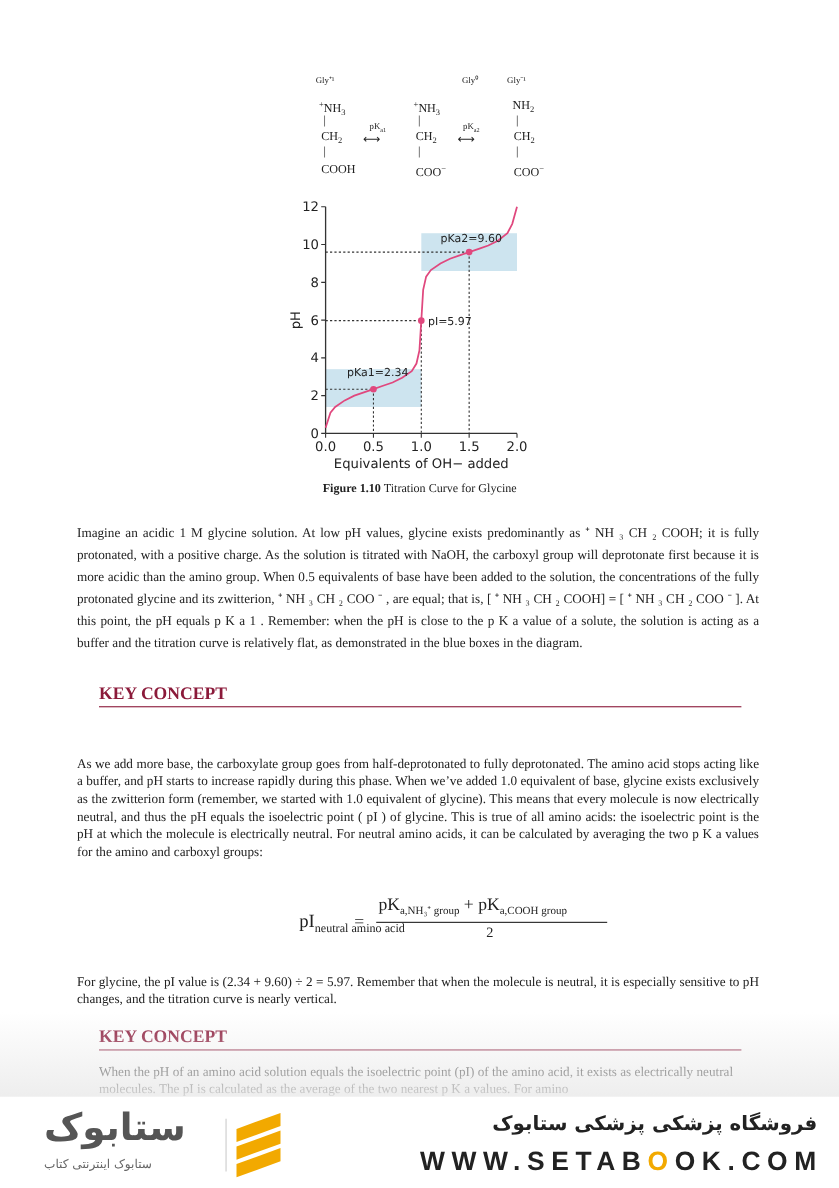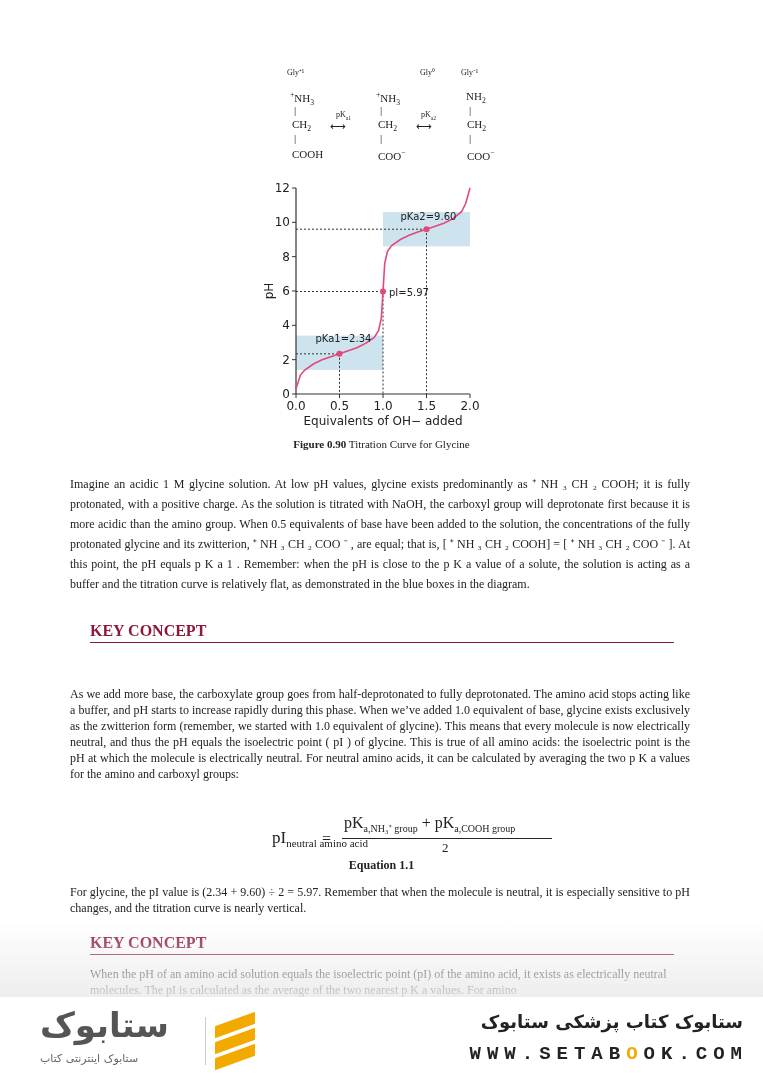--- a/index.html
+++ b/index.html
@@ -14,21 +14,21 @@
   .para { position: absolute; left: 70px; width: 620px; font-size: 12px; line-height: 20px; text-align: justify; }
   .kc { position: absolute; left: 90px; width: 584px; border-bottom: 1px solid #8b1a3a; font-size: 16px; font-weight: bold; color: #8b1a3a; padding-bottom: 2px; }
   .kc-text { position: absolute; left: 90px; width: 600px; font-size: 12px; line-height: 18px; }
   .eq { position: absolute; left: 210px; top: 812px; width: 360px; height: 60px; font-size: 14px; }
   .eq-label { position: absolute; top: 858px; left: 0; width: 763px; text-align: center; font-size: 12px; font-weight: bold; }
   .fade { position: absolute; left: 0; top: 920px; width: 763px; height: 80px; background: linear-gradient(to bottom, rgba(255,255,255,0), rgba(235,235,235,0.9)); }
   .footer { position: absolute; left: 0; top: 997px; width: 763px; height: 83px; background: #ffffff; }
   .footer .logo-text { position: absolute; left: 40px; top: 8px; font-family: "DejaVu Sans", sans-serif; font-size: 34px; font-weight: bold; color: #555; }
   .footer .logo-sub { position: absolute; left: 40px; top: 55px; font-family: "DejaVu Sans", sans-serif; font-size: 11px; color: #666; }
   .footer .shop-fa { position: absolute; right: 20px; top: 14px; font-family: "DejaVu Sans", sans-serif; font-size: 18px; font-weight: bold; color: #222; direction: rtl; }
-  .footer .url { position: absolute; right: 15px; top: 46px; font-family: Liberation Mono, monospace; font-size: 19px; font-weight: bold; letter-spacing: 6px; color: #222; }
+  .footer .url { position: absolute; right: 15px; top: 46px; font-family: Liberation Sans, sans-serif; font-size: 24px; font-weight: bold; letter-spacing: 6px; color: #222; }
   .footer .url .o { color: #f2a900; }
   sub, sup { font-size: 70%; }
 </style>
 </head>
 <body>
 
 <div class="page">
 
   <div class="struct" style="left:270px; top:60px; width:240px; height:110px;">
     <span class="lbl" style="left:17px; top:6px;">Gly⁺¹</span>
@@ -101,50 +101,49 @@
         <circle cx="84.5" cy="173.83" r="3" fill="#e0487e"></circle>
         <text x="60.5" y="161.83" font-size="10" font-family="DejaVu Sans, sans-serif" fill="#222">pKa1=2.34</text>
         <circle cx="128" cy="111.515" r="3" fill="#e0487e"></circle>
         <text x="134" y="115.515" font-size="10" font-family="DejaVu Sans, sans-serif" fill="#222">pI=5.97</text>
         <circle cx="171.5" cy="49.20000000000002" r="3" fill="#e0487e"></circle>
         <text x="145.5" y="40.20000000000002" font-size="10" font-family="DejaVu Sans, sans-serif" fill="#222">pKa2=9.60</text>
       </svg>
   </div>
 
   <div class="caption">
-    <b>Figure 0.90</b><span> Titration Curve for Glycine</span>
+    <b>Figure 1.10</b><span> Titration Curve for Glycine</span>
   </div>
 
   <div class="para" style="top:474px;">Imagine an acidic 1 M glycine solution. At low pH values, glycine exists predominantly as ⁺ NH ₃ CH ₂ COOH; it is fully protonated, with a positive charge. As the solution is titrated with NaOH, the carboxyl group will deprotonate first because it is more acidic than the amino group. When 0.5 equivalents of base have been added to the solution, the concentrations of the fully protonated glycine and its zwitterion, ⁺ NH ₃ CH ₂ COO ⁻ , are equal; that is, [ ⁺ NH ₃ CH ₂ COOH] = [ ⁺ NH ₃ CH ₂ COO ⁻ ]. At this point, the pH equals p K a 1 . Remember: when the pH is close to the p K a value of a solute, the solution is acting as a buffer and the titration curve is relatively flat, as demonstrated in the blue boxes in the diagram.</div>
 
   <div class="kc" style="top:622px;">KEY CONCEPT</div>
 
   <div class="para" style="top:686px; line-height:16px;">As we add more base, the carboxylate group goes from half-deprotonated to fully deprotonated. The amino acid stops acting like a buffer, and pH starts to increase rapidly during this phase. When we’ve added 1.0 equivalent of base, glycine exists exclusively as the zwitterion form (remember, we started with 1.0 equivalent of glycine). This means that every molecule is now electrically neutral, and thus the pH equals the isoelectric point ( pI ) of glycine. This is true of all amino acids: the isoelectric point is the pH at which the molecule is electrically neutral. For neutral amino acids, it can be calculated by averaging the two p K a values for the amino and carboxyl groups:</div>
 
   <div class="eq">
     <span style="position:absolute; left:16px; top:16px; font-size:17px;margin-left:46px;"><span>pI</span><sub style="font-size:11px;">neutral amino acid</sub></span>
     <span style="position:absolute; left:112px; top:18px; font-size:16px;">=</span>
     <span style="position:absolute; left:134px; top:2px; font-size:16px;"><span>pK</span><sub style="font-size:10px;">a,NH₃⁺ group</sub> <span>+</span> <span>pK</span><sub style="font-size:10px;">a,COOH group</sub></span>
     <div style="position:absolute; left:132px; top:26px; width:210px; border-top:1px solid #222;"></div>
     <span style="position:absolute; left:232px; top:28px; font-size:13px;">2</span>
   </div>
-  <div class="eq-label">Equation 1.1</div>
 
   <div class="para" style="top:884px; line-height:16px;">For glycine, the pI value is (2.34 + 9.60) ÷ 2 = 5.97. Remember that when the molecule is neutral, it is especially sensitive to pH changes, and the titration curve is nearly vertical.</div>
 
   <div class="kc" style="top:934px;">KEY CONCEPT</div>
   <div class="kc-text" style="top:966px; line-height:16px;">When the pH of an amino acid solution equals the isoelectric point (pI) of the amino acid, it exists as electrically neutral molecules. The pI is calculated as the average of the two nearest p K a values. For amino</div>
 
   <div class="fade"></div>
 
   <div class="footer">
     <div style="position:absolute; left:215px; top:22px; width:48px; height:44px;">
       <div style="position:absolute; left:0; top:0; width:40px; height:12px; background:#f2a900; transform:skewY(-20deg);"></div>
       <div style="position:absolute; left:0; top:16px; width:40px; height:12px; background:#f2a900; transform:skewY(-20deg);"></div>
       <div style="position:absolute; left:0; top:32px; width:40px; height:12px; background:#f2a900; transform:skewY(-20deg);"></div>
     </div>
     <div style="position:absolute; left:205px; top:20px; width:1px; height:48px; background:#ccc;"></div>
     <div class="logo-text">ستابوک</div>
     <div class="logo-sub">ستابوک اینترنتی کتاب</div>
-    <div class="shop-fa">ستابوک کتاب پزشکی ستابوک</div>
+    <div class="shop-fa">فروشگاه پزشکی پزشکی ستابوک</div>
     <div class="url"><span>WWW.SETAB</span><span class="o">O</span><span>OK.COM</span></div>
   </div>
 </div>
 
 </body></html>

